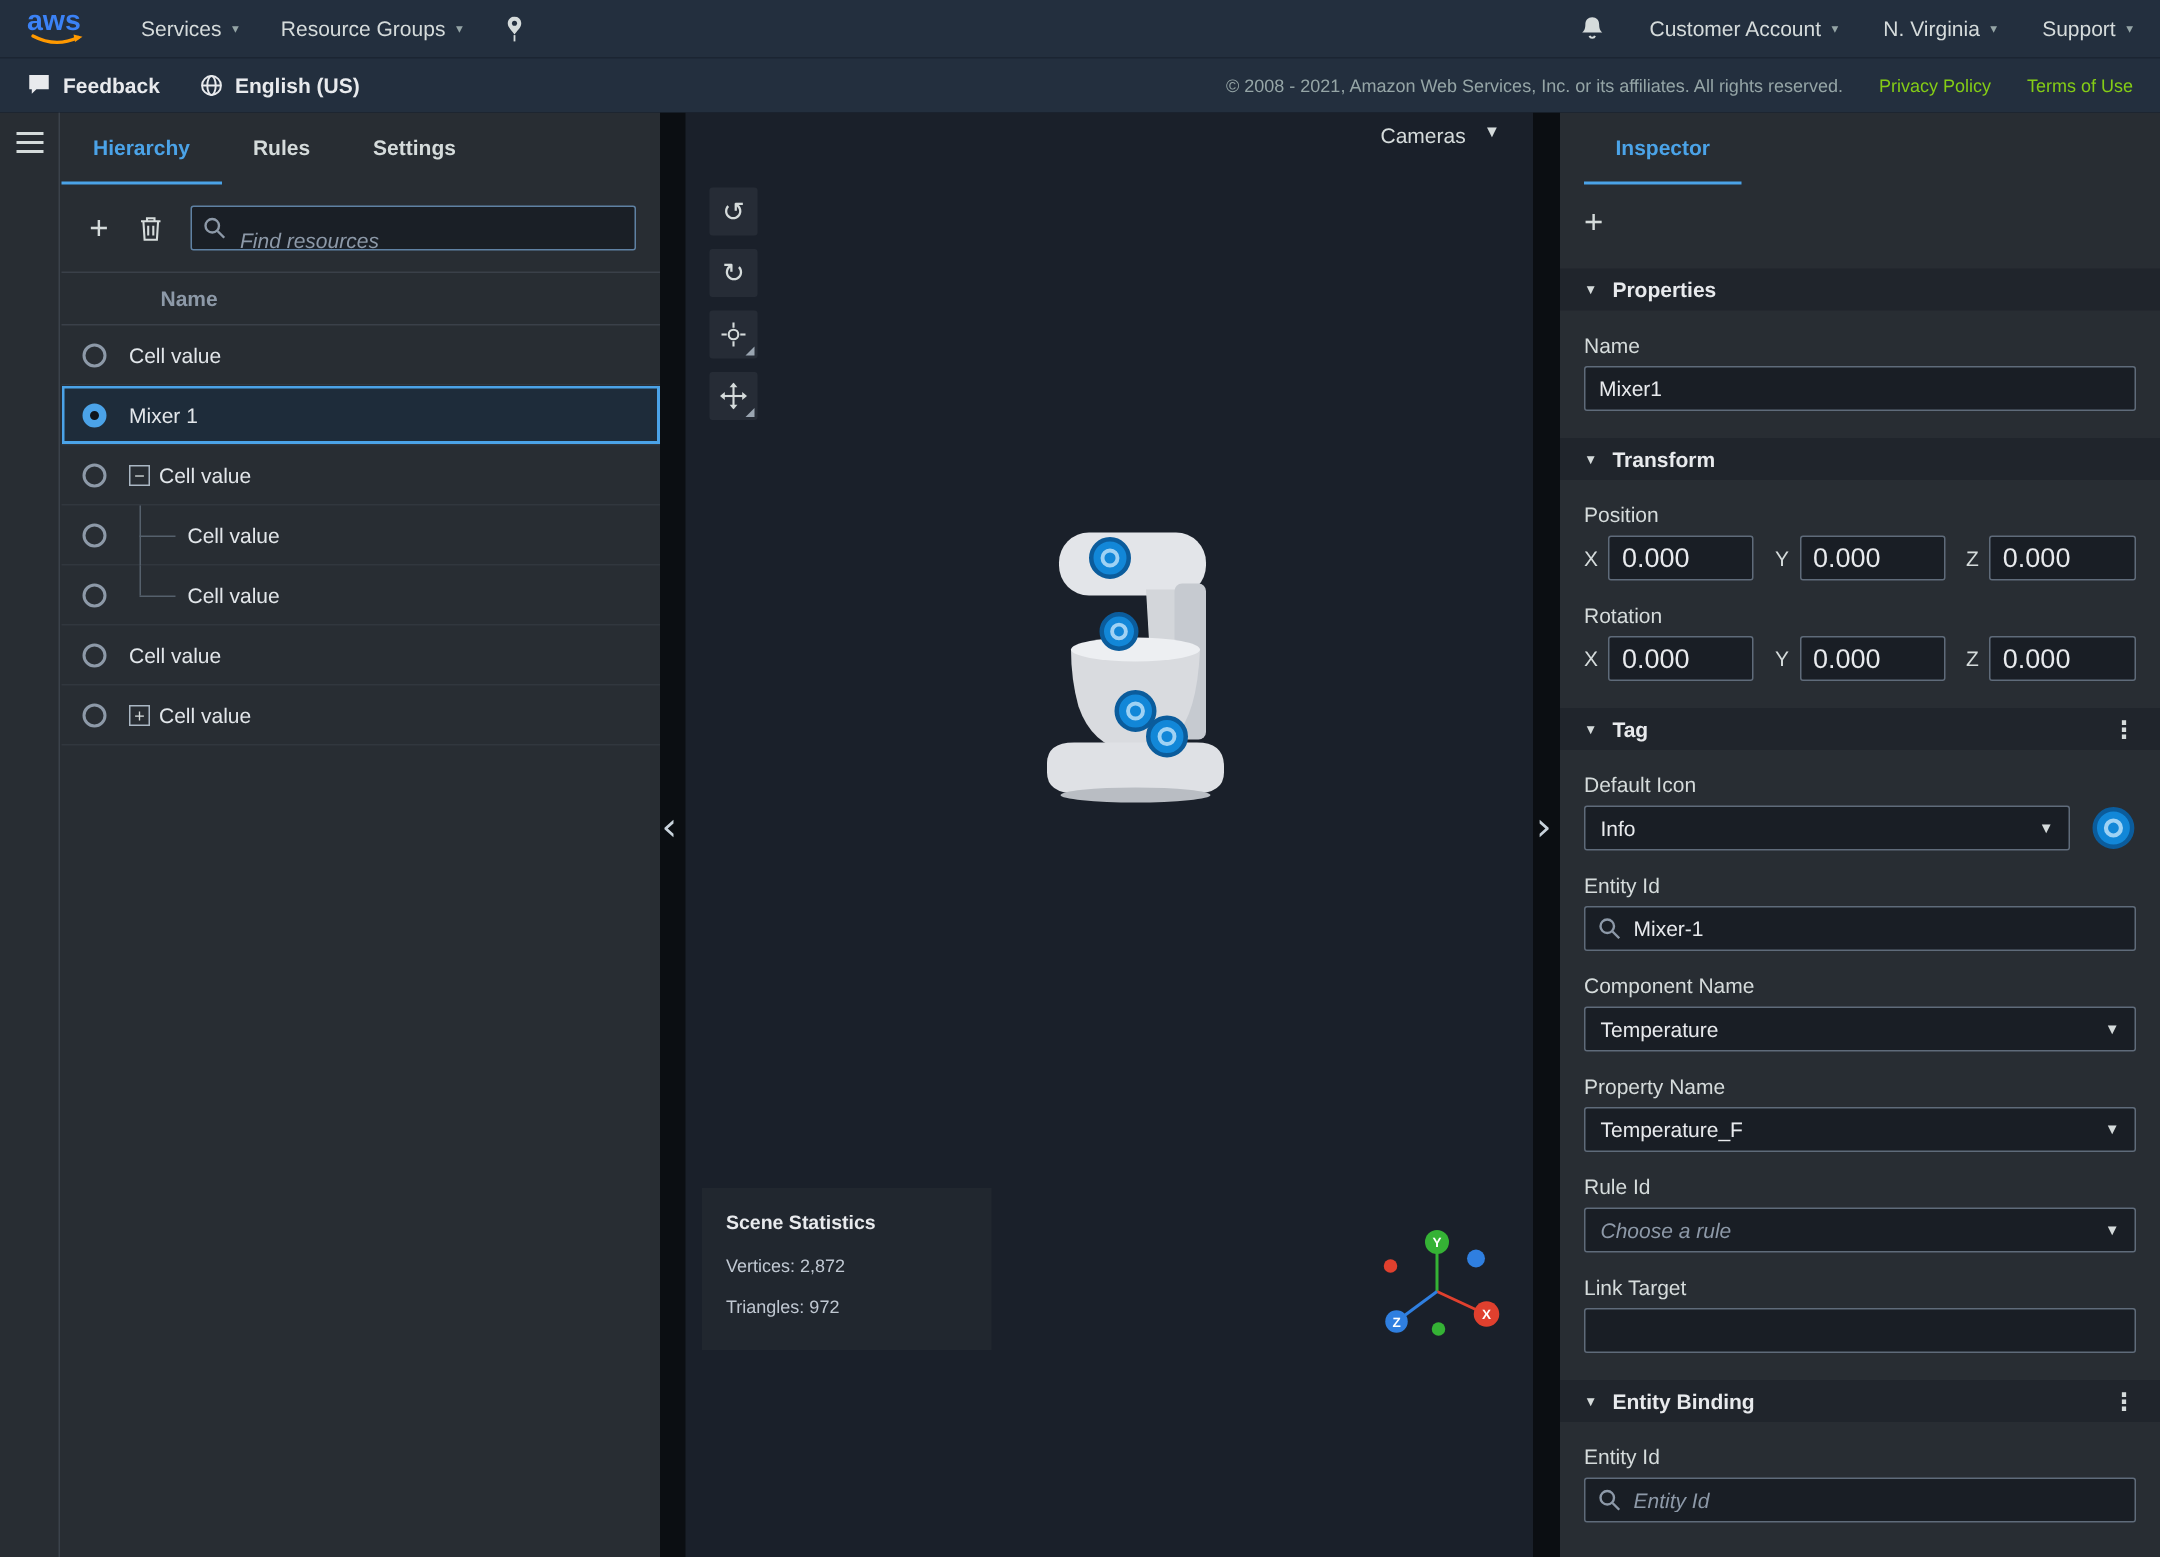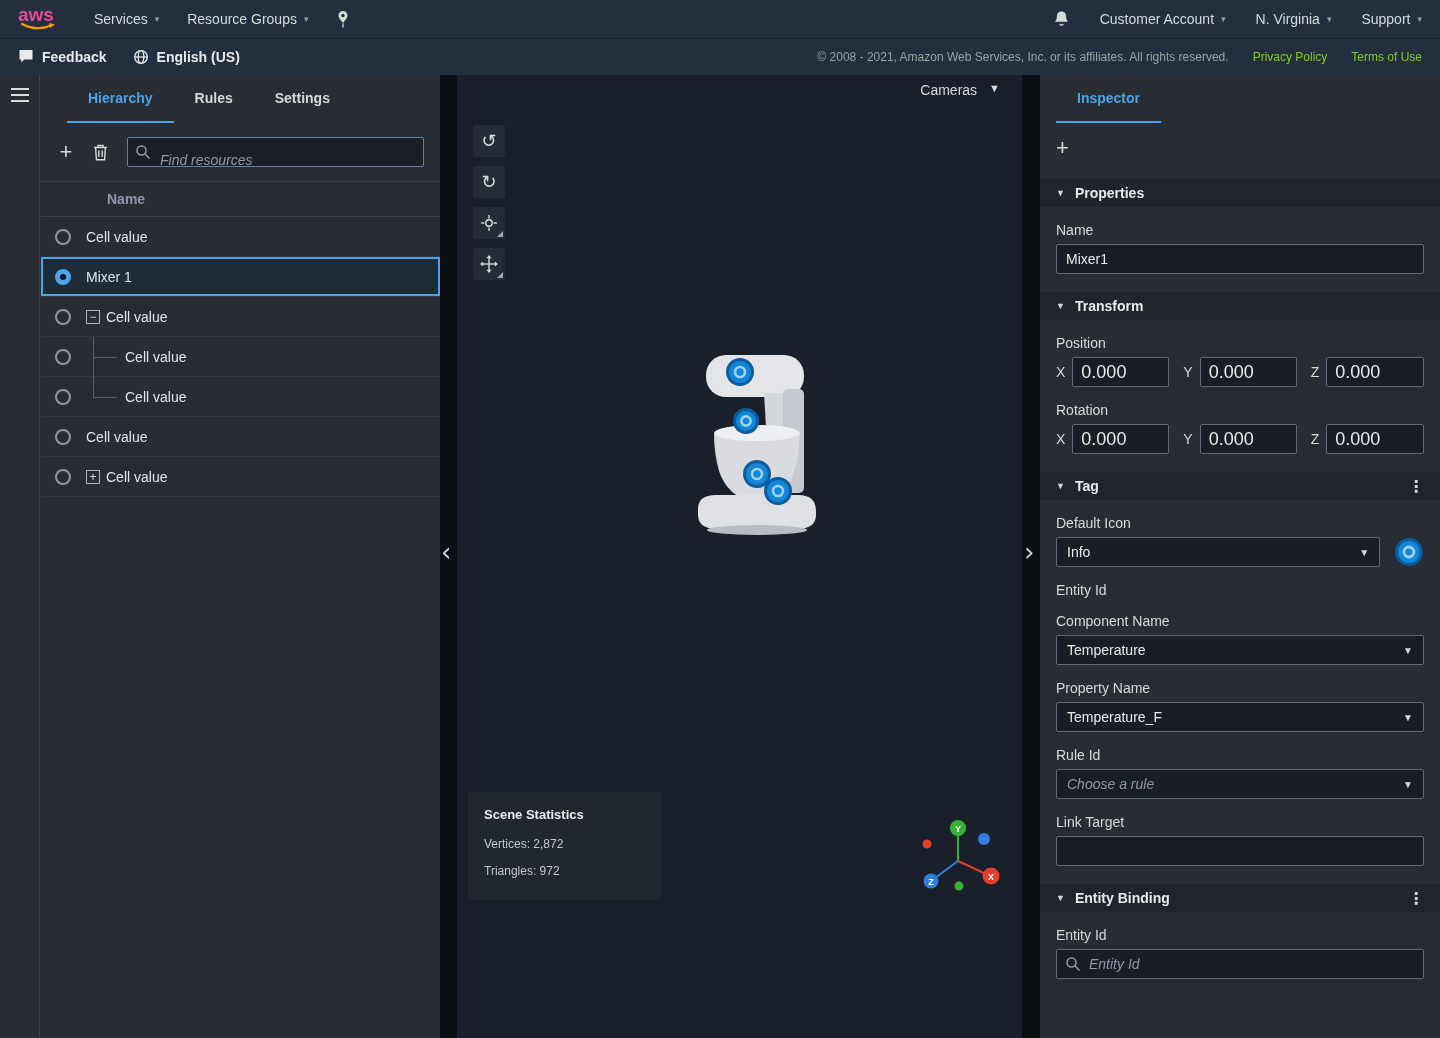--- a/index.html
+++ b/index.html
@@ -12,39 +12,39 @@
   }
   .page { position:relative; width:1440px; height:1038px; }
 
   
   .header { position:absolute; top:0; left:0; width:1440px; height:75px; background:#232f3e; z-index:5; }
   .topbar { height:39px; display:flex; align-items:center; justify-content:space-between; padding:0 18px; border-bottom:1px solid #1b2532; }
   .topbar-left, .topbar-right { display:flex; align-items:center; }
   .topbar-left { gap:28px; }
   .topbar-right { gap:30px; }
   .aws-logo { position:relative; width:48px; height:30px; cursor:pointer; }
-  .aws-text { font-weight:700; font-size:19px; color:#ec4899; letter-spacing:0; line-height:22px; }
+  .aws-text { font-weight:700; font-size:19px; color:#3b82f6; letter-spacing:0; line-height:22px; }
   .aws-smile { position:absolute; left:2px; top:18px; }
   .nav-item { display:flex; align-items:center; gap:7px; font-size:14px; color:#d5dbdb; cursor:pointer; white-space:nowrap; }
   .caret { font-size:9px; color:#95a5a6; }
   .icon-only { display:flex; align-items:center; cursor:pointer; }
   .subbar { height:35px; display:flex; align-items:center; justify-content:space-between; padding:0 18px; }
   .subbar-left { display:flex; align-items:center; gap:26px; }
   .subbar-right { display:flex; align-items:center; gap:24px; }
   .sub-link { display:flex; align-items:center; gap:8px; font-size:14px; font-weight:700; color:#e8eaed; cursor:pointer; }
   .copyright { font-size:12px; color:#95a5a6; }
   .legal-link { font-size:12px; color:#84cc16; cursor:pointer; }
 
   
   .left-panel { position:absolute; top:75px; left:0; width:440px; height:963px; background:#282d33; }
   .rail { position:absolute; left:0; top:0; bottom:0; width:40px; border-right:1px solid #3b424b; }
   .hamburger { width:18px; margin:13px auto; cursor:pointer; }
   .hamburger span { display:block; height:2px; background:#d5dbdb; margin-bottom:4px; }
   .left-content { position:absolute; left:41px; right:0; top:0; bottom:0; }
-  .tabs { height:48px; display:flex;padding-left:26px; }
+  .tabs { height:48px; display:flex; }
   .tab { padding:0 21px; line-height:46px; font-size:14px; font-weight:700; color:#d5dbdb; cursor:pointer; }
   .tab.active { color:#4ba3e8; border-bottom:2px solid #4ba3e8; }
   .toolbar { height:58px; display:flex; align-items:center; padding:0 16px 0 8px; }
   .tool-btn { width:34px; height:34px; background:none; border:none; color:#d5dbdb; font-size:22px; cursor:pointer; display:flex; align-items:center; justify-content:center; }
   .search-box { flex:1; position:relative; margin-left:10px; height:30px; }
   .search-box svg { position:absolute; left:8px; top:7px; }
   .search-box input { width:100%; height:30px; background:#1a1f26; border:1px solid #5f81a3; border-radius:2px; color:#e8eaed; font-size:14px; padding:16px 8px 0 32px; font-family:inherit; }
   input::placeholder { color:#8d99a8; font-style:italic; }
   .name-header { height:36px; line-height:35px; border-top:1px solid #3a4049; border-bottom:1px solid #3a4049; font-size:14px; font-weight:700; color:#8d99a8; padding-left:66px; }
   .trow { height:40px; display:flex; align-items:center; border-bottom:1px solid #31373e; padding-left:14px; cursor:pointer; }
@@ -396,20 +396,27 @@
       <div class="dropdown">
         <span class="val">Info</span>
         <span class="dd-caret">▼</span>
       </div>
       <svg width="30" height="30" viewBox="0 0 30 30">
         <circle cx="15" cy="15" r="12.5" fill="#1287d8" stroke="#0b5c9c" stroke-width="3"></circle>
         <circle cx="15" cy="15" r="5" fill="none" stroke="#9fd2f4" stroke-width="2.8"></circle>
       </svg>
     </div>
     <div class="field-label">Entity Id</div>
+    <div class="search-input">
+      <svg width="16" height="16" viewBox="0 0 16 16" fill="none" stroke="#8d99a8" stroke-width="1.6">
+        <circle cx="6.5" cy="6.5" r="4.5"></circle>
+          <line x1="10" y1="10" x2="14.5" y2="14.5"></line>
+      </svg>
+      <input value="Mixer-1" style="">
+    </div>
     <div class="field-label">Component Name</div>
     <div class="dropdown">
       <span class="val">Temperature</span>
       <span class="dd-caret">▼</span>
     </div>
     <div class="field-label">Property Name</div>
     <div class="dropdown">
       <span class="val">Temperature_F</span>
       <span class="dd-caret">▼</span>
     </div>

